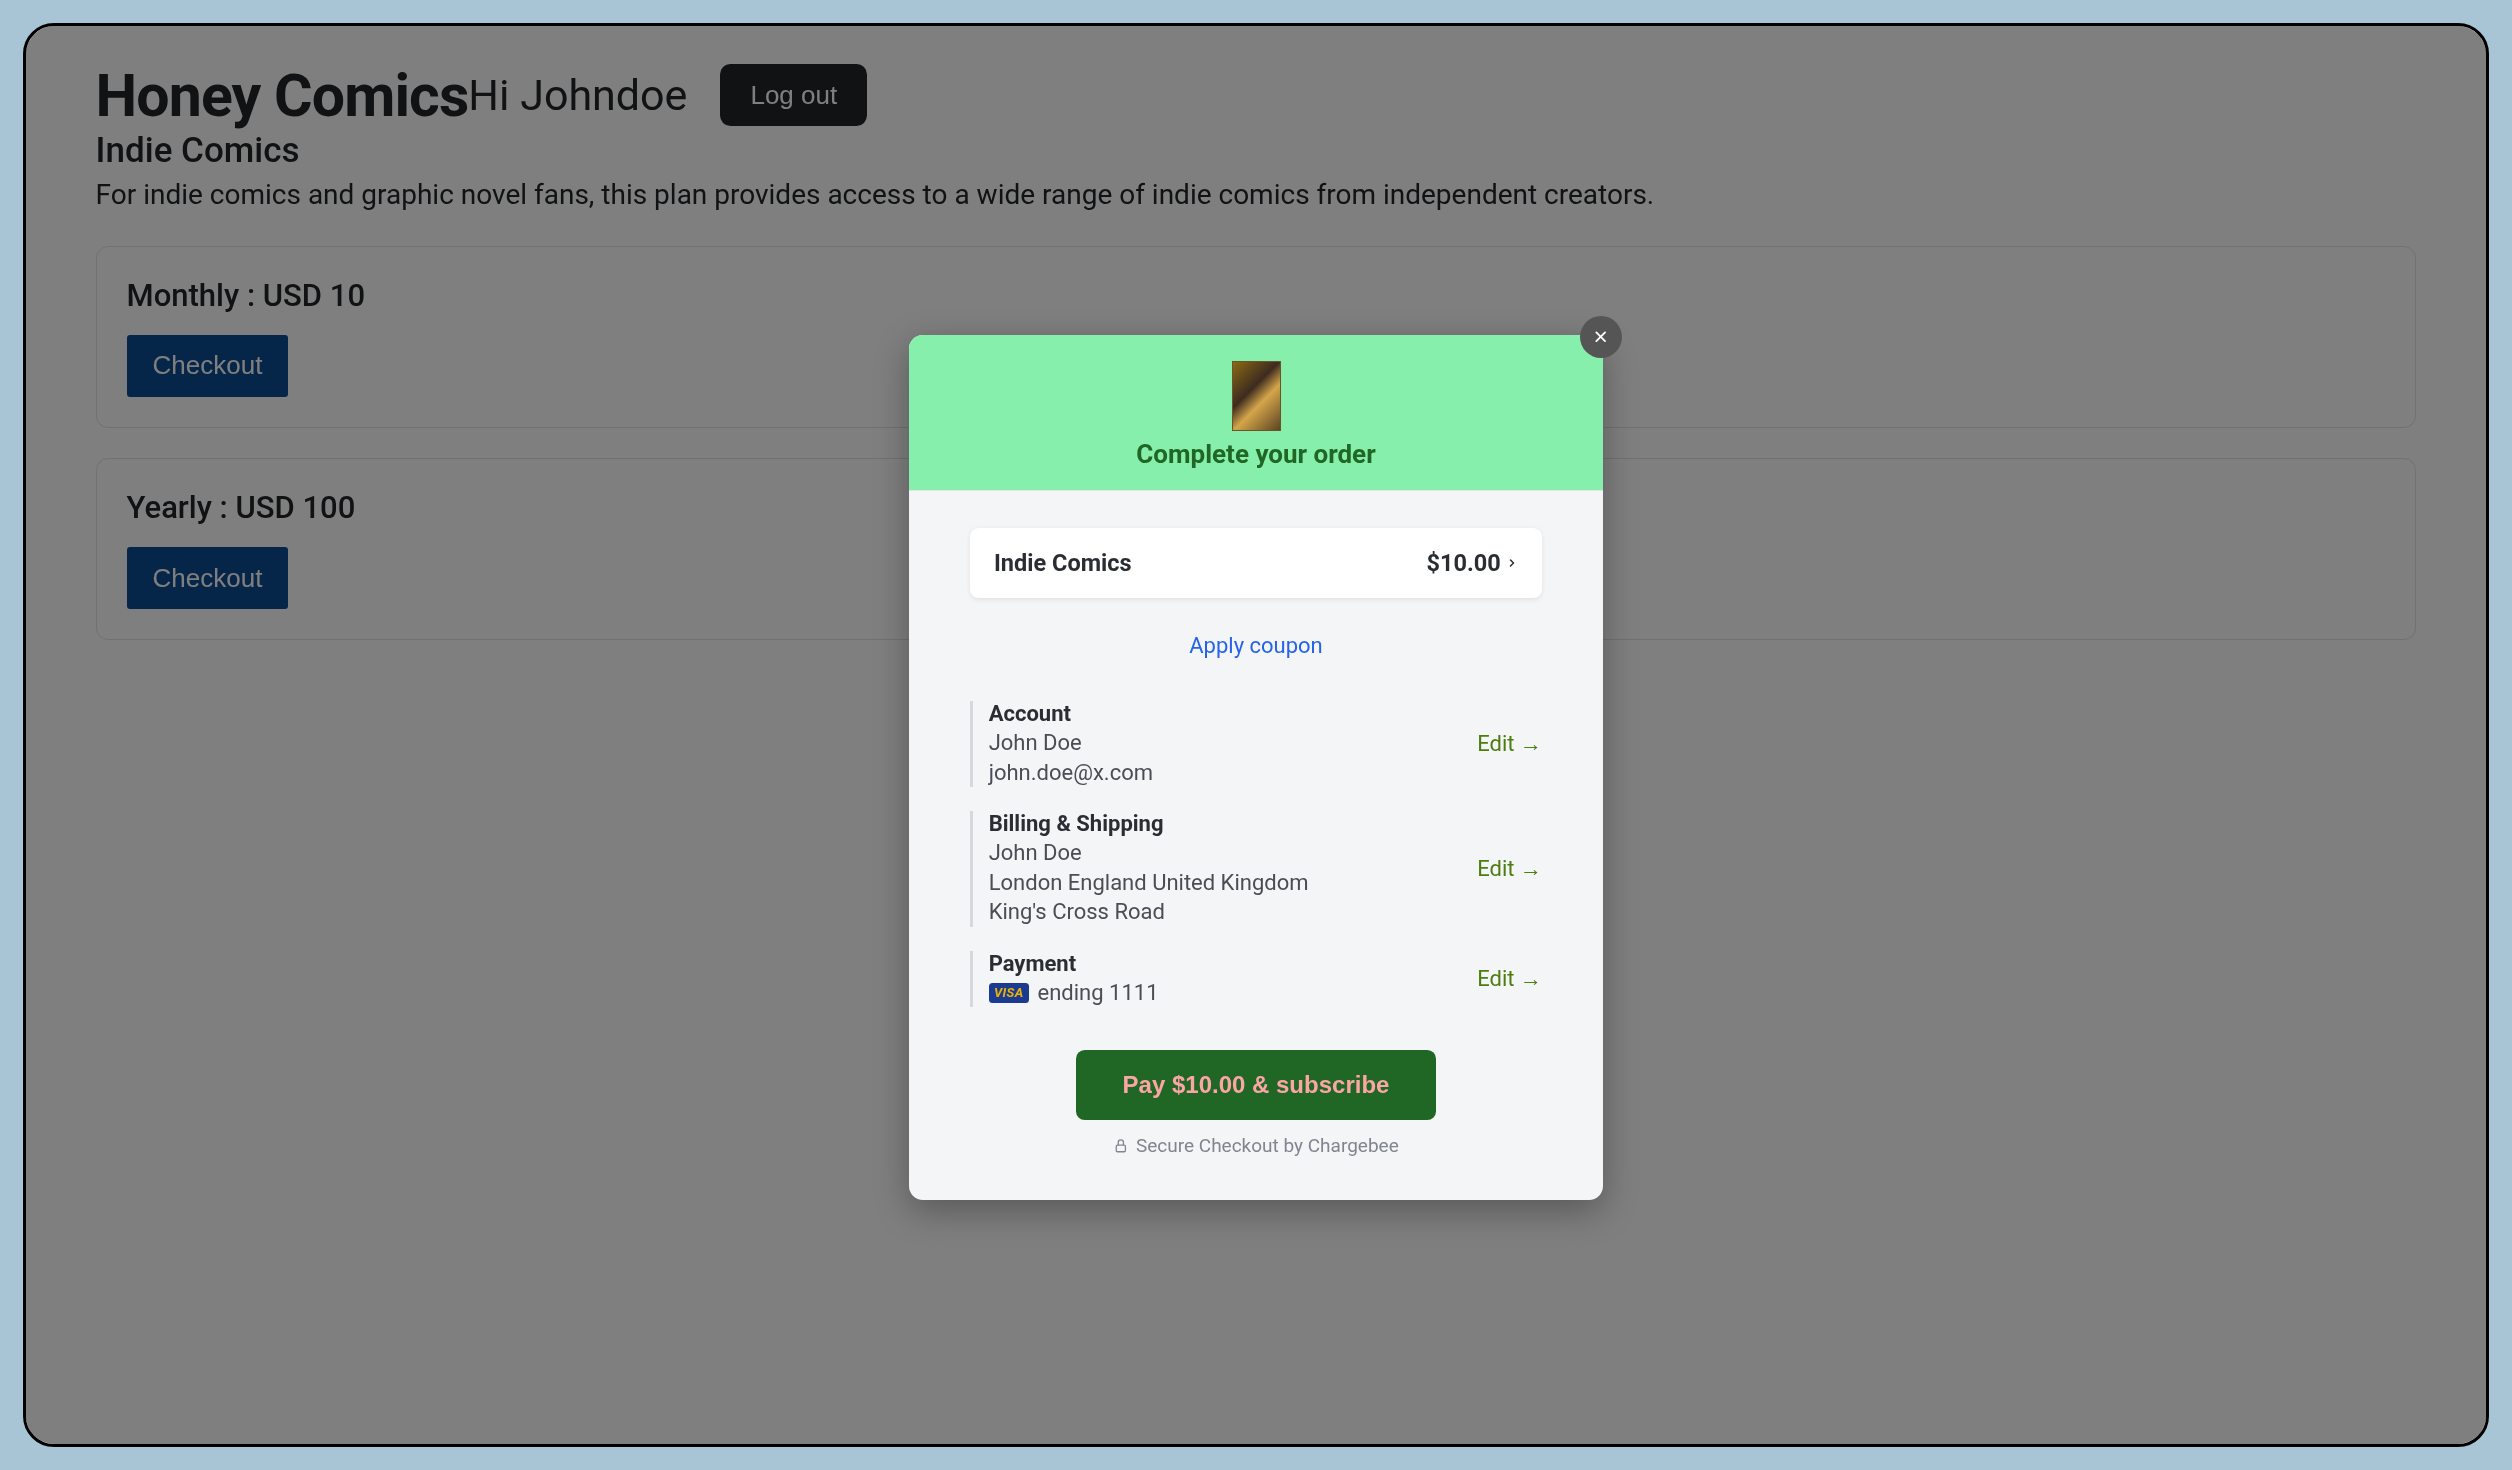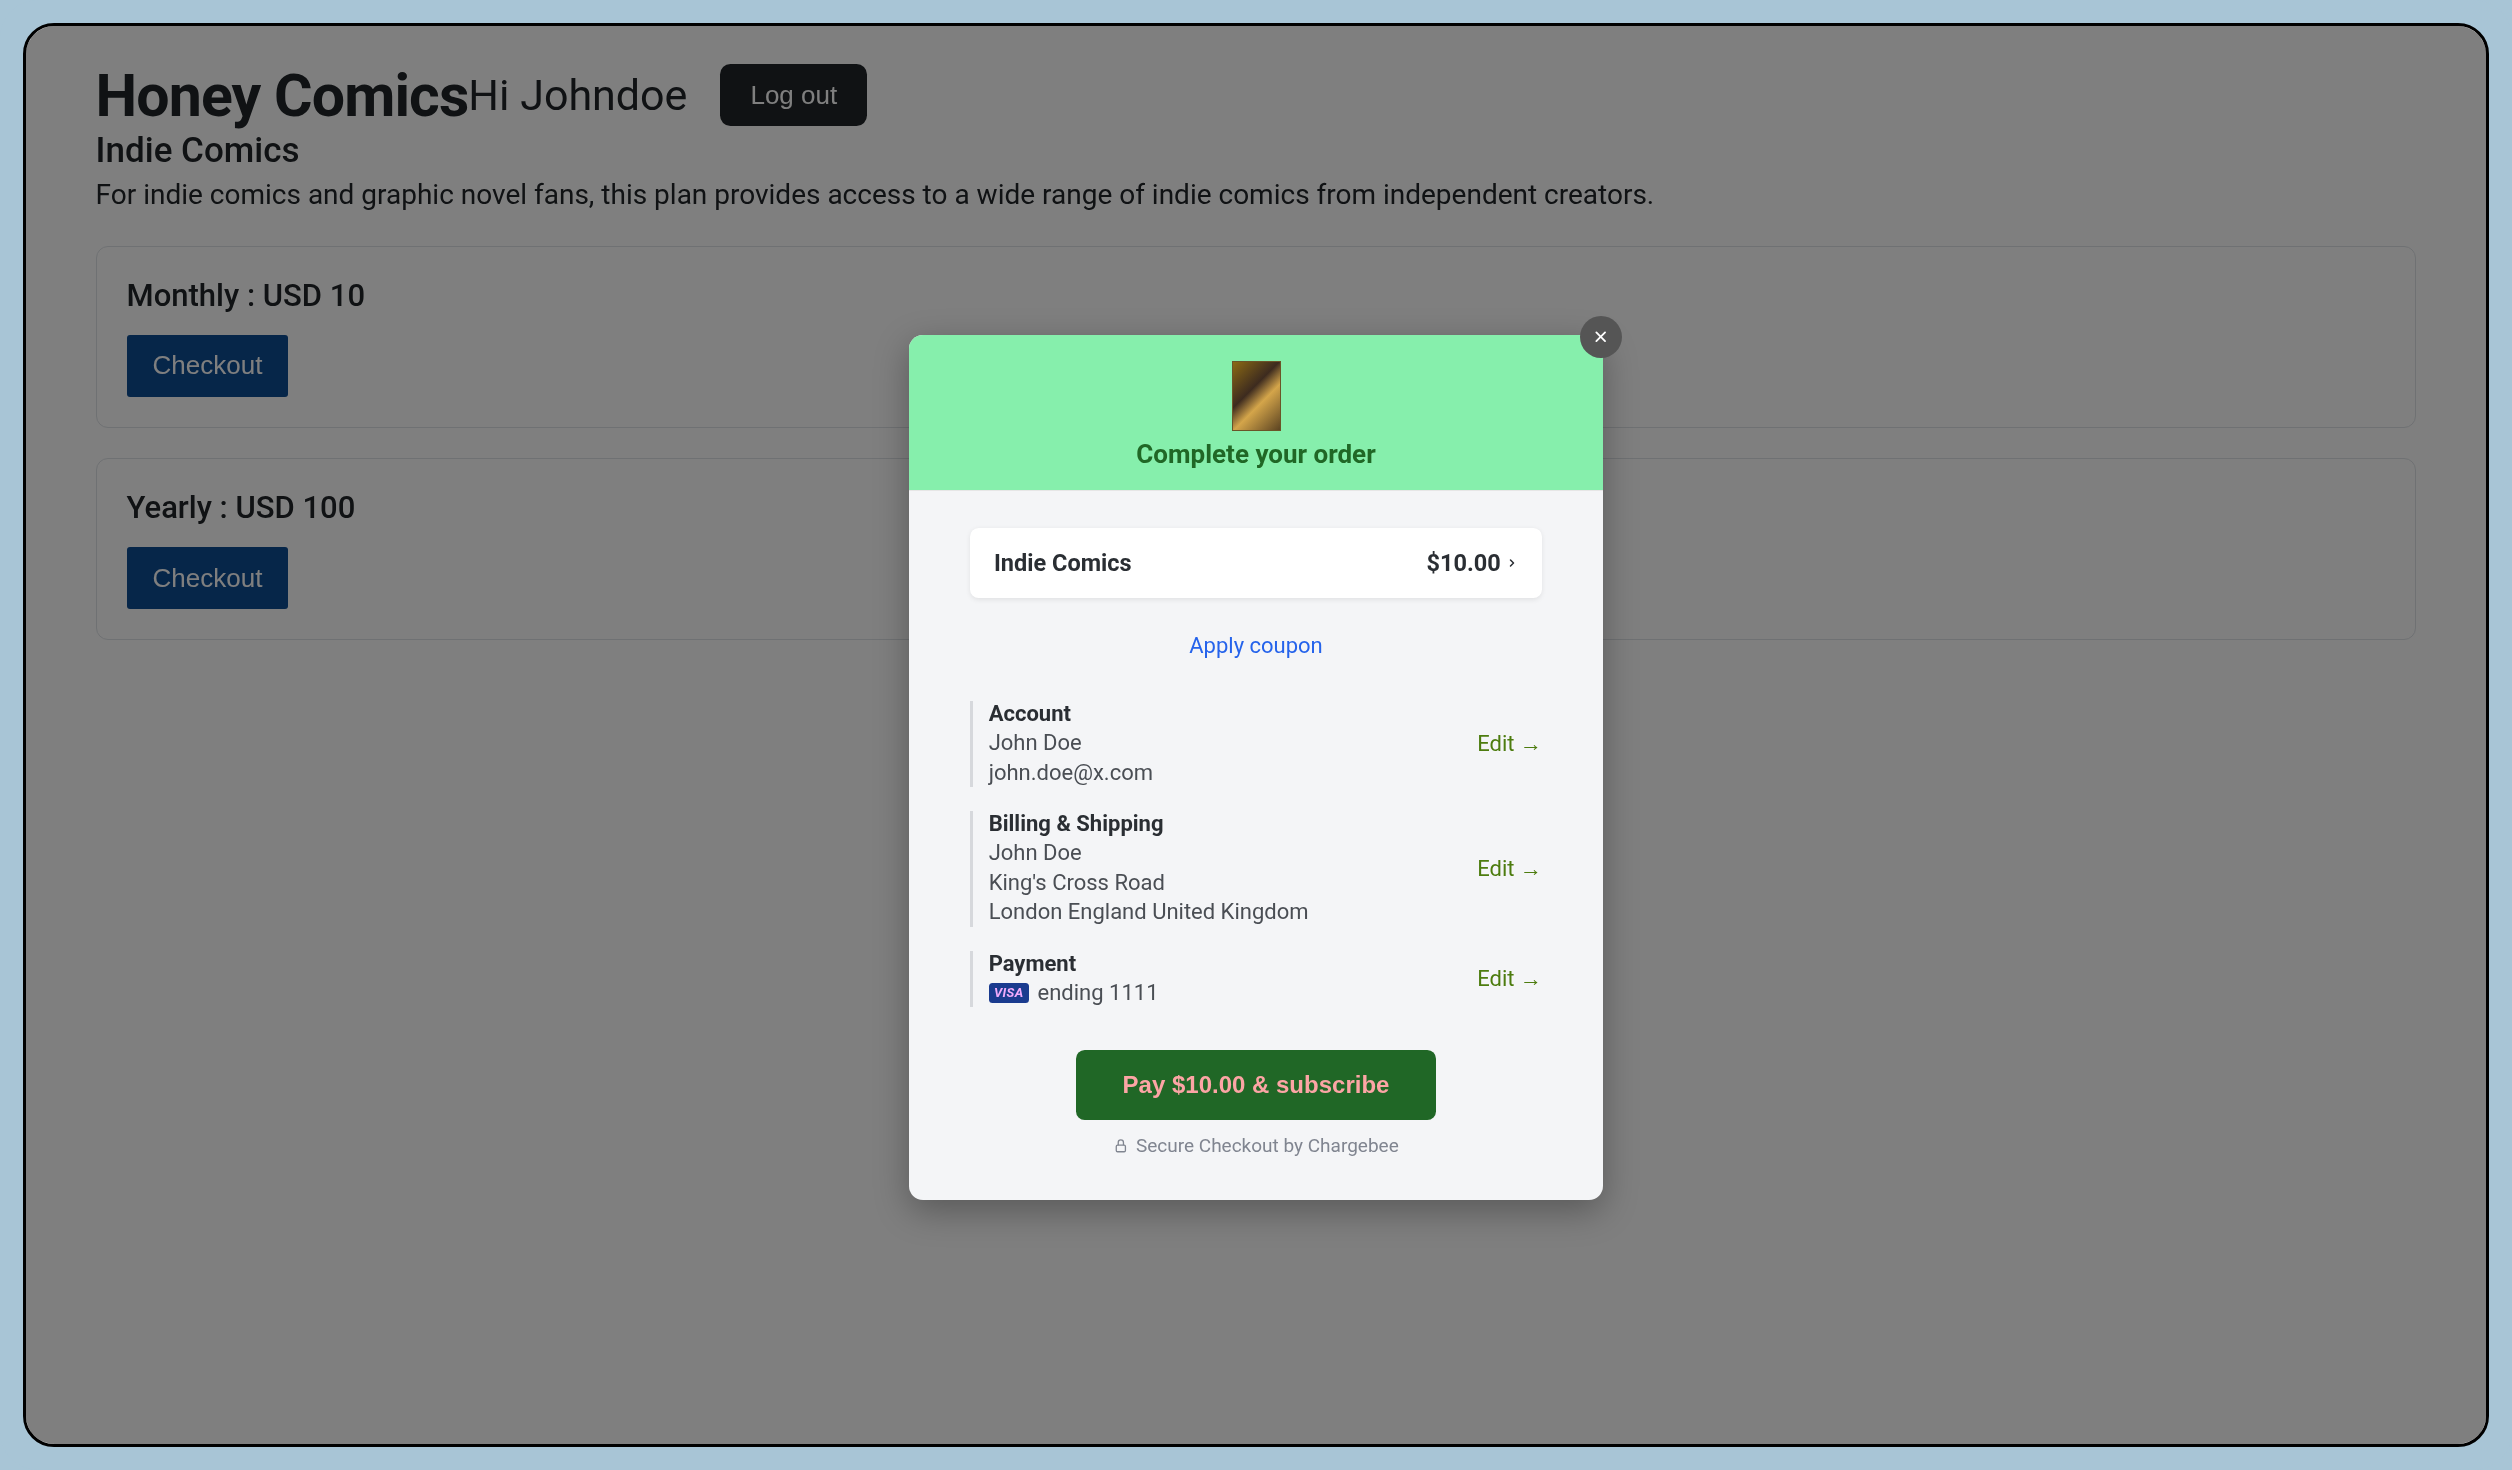--- a/index.html
+++ b/index.html
@@ -212,21 +212,21 @@
       cursor: pointer;
       font-weight: 400;
     }
     .payment-row {
       display: flex;
       align-items: center;
       gap: 8.7px;
     }
     .visa-badge {
       background: #1a3b8f;
-      color: #f0abfc;
+      color: #eab308;
       font-size: 13px;
       font-weight: 700;
       font-style: italic;
       padding: 2.6px 5.2px;
       border-radius: 3.5px;
       letter-spacing: 0.4px;
     }
     .pay-btn {
       display: block;
       margin: 43px auto 14px auto;
@@ -318,22 +318,22 @@
         <div class="info-block">
           <div class="info-label">Account</div>
           <div class="info-text">John Doe</div>
           <div class="info-text">john.doe@x.com</div>
           <span class="edit-link">Edit →</span>
         </div>
 
         <div class="info-block">
           <div class="info-label">Billing &amp; Shipping</div>
           <div class="info-text">John Doe</div>
+          <div class="info-text">London England United Kingdom</div>
           <div class="info-text">King's Cross Road</div>
-          <div class="info-text">London England United Kingdom</div>
           <span class="edit-link">Edit →</span>
         </div>
 
         <div class="info-block">
           <div class="info-label">Payment</div>
           <div class="payment-row">
             <span class="visa-badge">VISA</span>
             <span class="info-text">ending 1111</span>
           </div>
           <span class="edit-link">Edit →</span>

